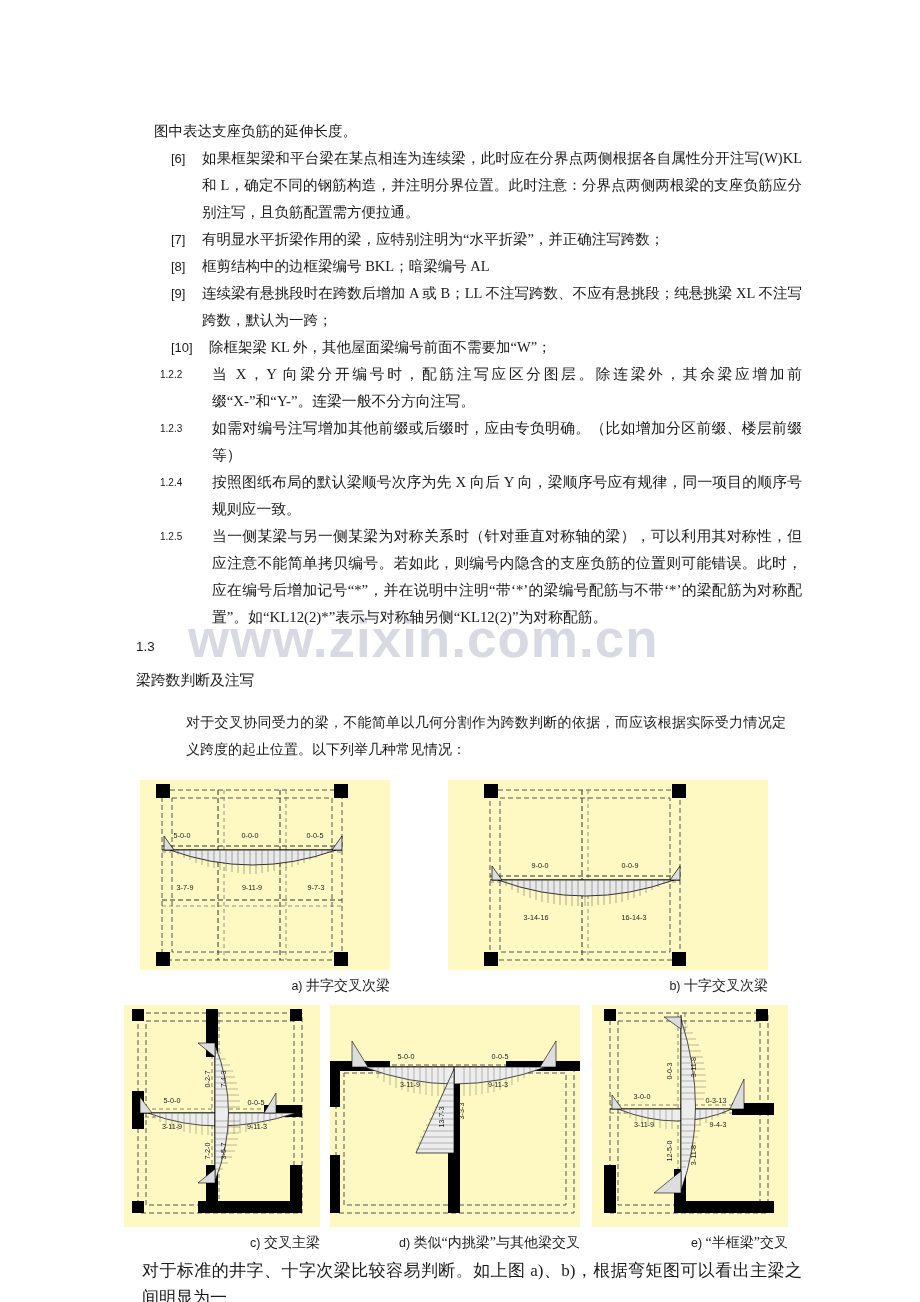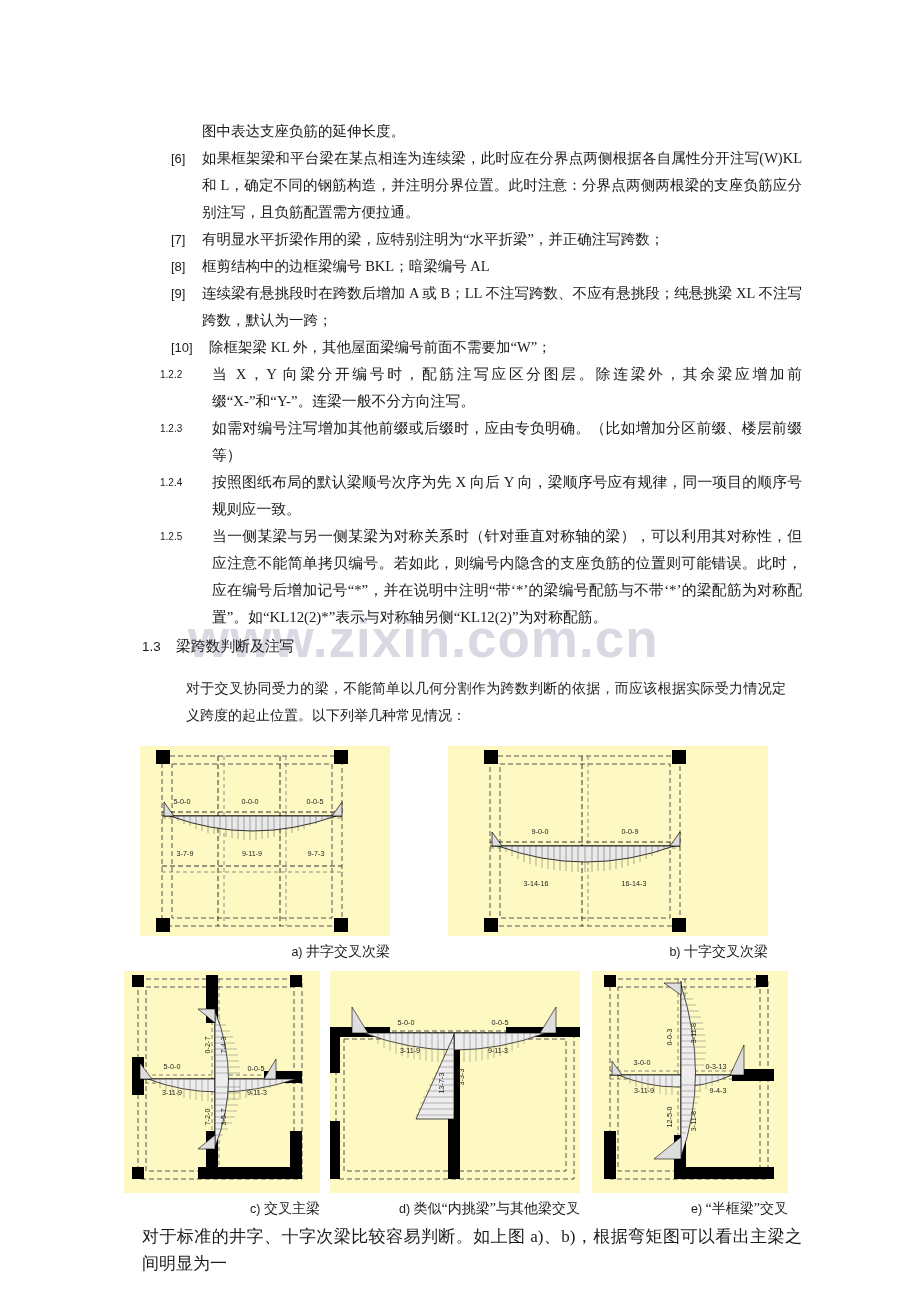--- a/index.html
+++ b/index.html
@@ -33,21 +33,21 @@
     z-index: 0;
   }
   .content {
     position: relative;
     z-index: 2;
     padding: 118px 118px 0 118px;
   }
 
   
   .lead-line {
-    margin: 0 0 0 84px;
+    margin: 0 0 0 36px;
     font-size: 14.5px;
     line-height: 27px;
   }
   .num-list { margin: 0; padding: 0; list-style: none; }
   .num-item {
     display: flex;
     margin-left: 53px;
     font-size: 14.5px;
     line-height: 27px;
   }
@@ -72,24 +72,25 @@
     width: 52px;
     flex: 0 0 52px;
     font-family: "Liberation Sans", sans-serif;
     font-size: 10px;
   }
   .clause .ctext { flex: 1 1 auto; text-align: justify; }
 
   
   .section {
     display: flex;
-    margin-left: 24px;
+    margin-left: 18px;
     margin-top: 2px;
     font-size: 14.8px;
     line-height: 27px;
+    flex-direction: column;
   }
   .section .snum {
     width: 34px;
     flex: 0 0 34px;
     font-family: "Liberation Sans", sans-serif;
     font-size: 13.4px;
   }
   .section-body { margin-left: 52px; }
   .section-body p {
     margin: 16px;

